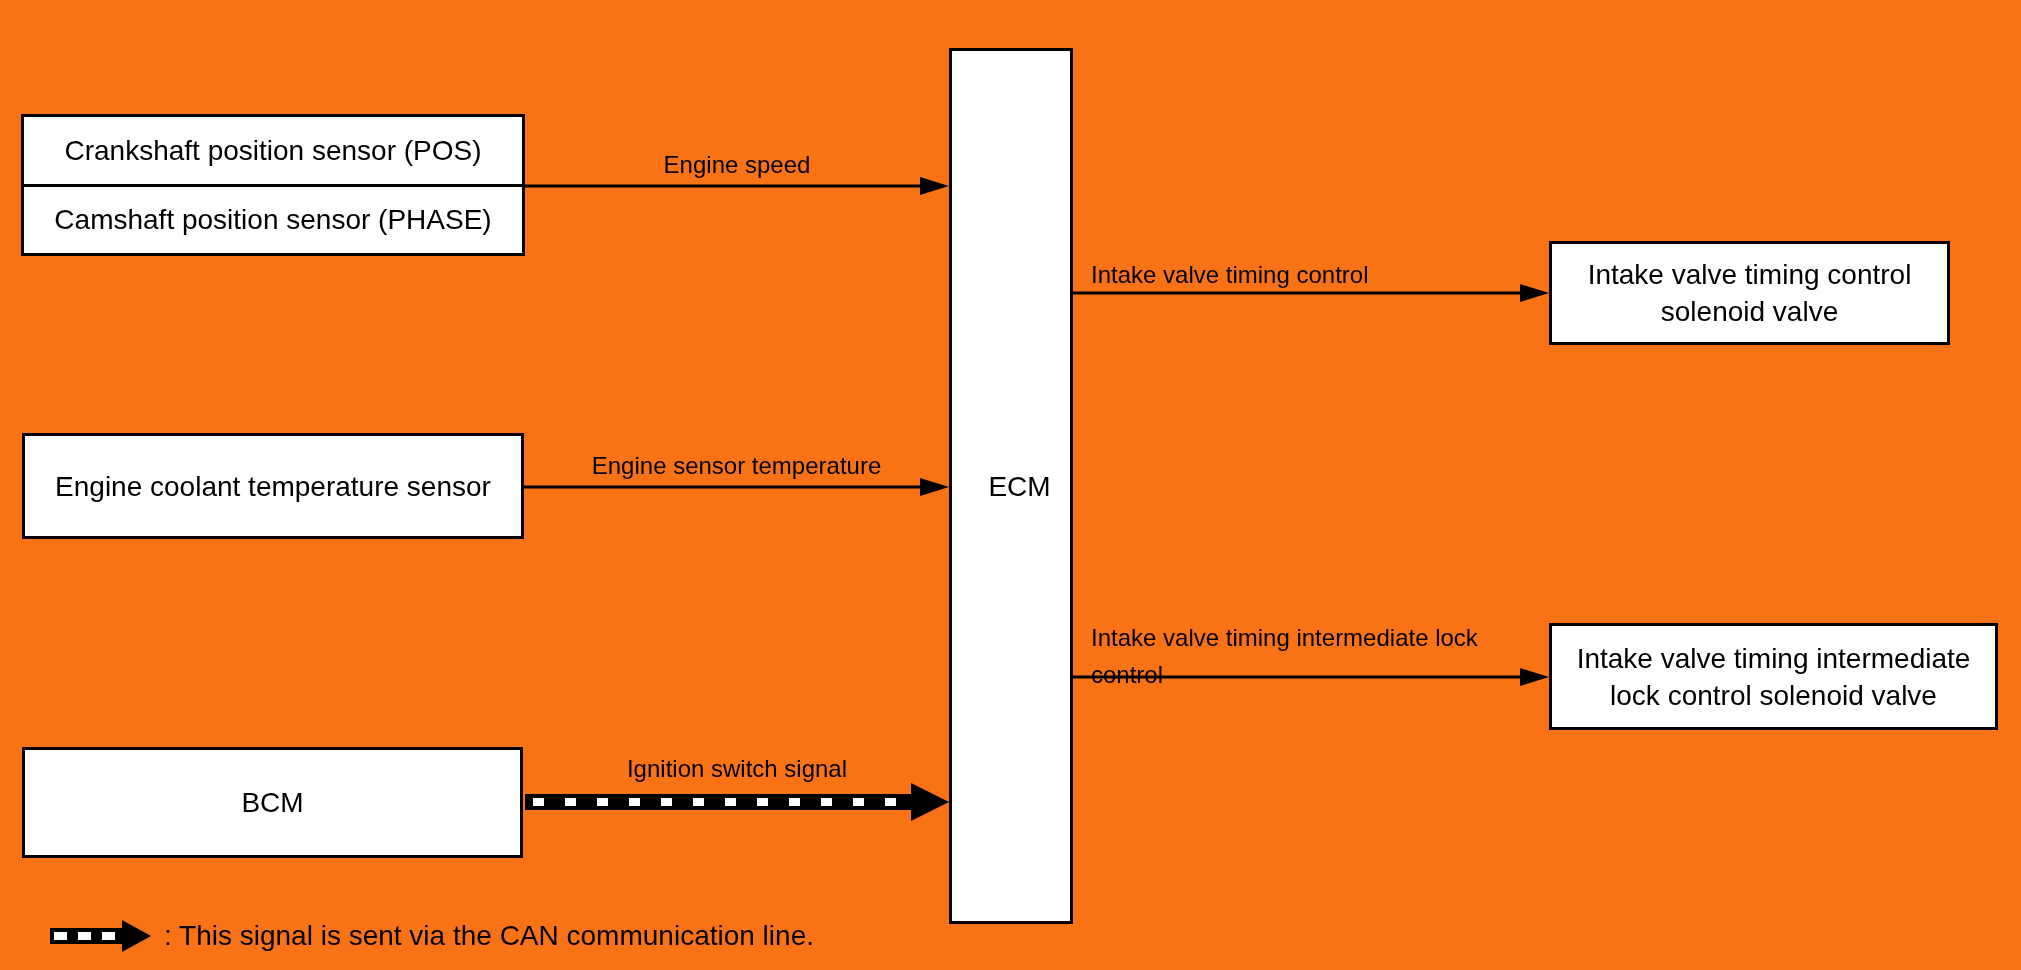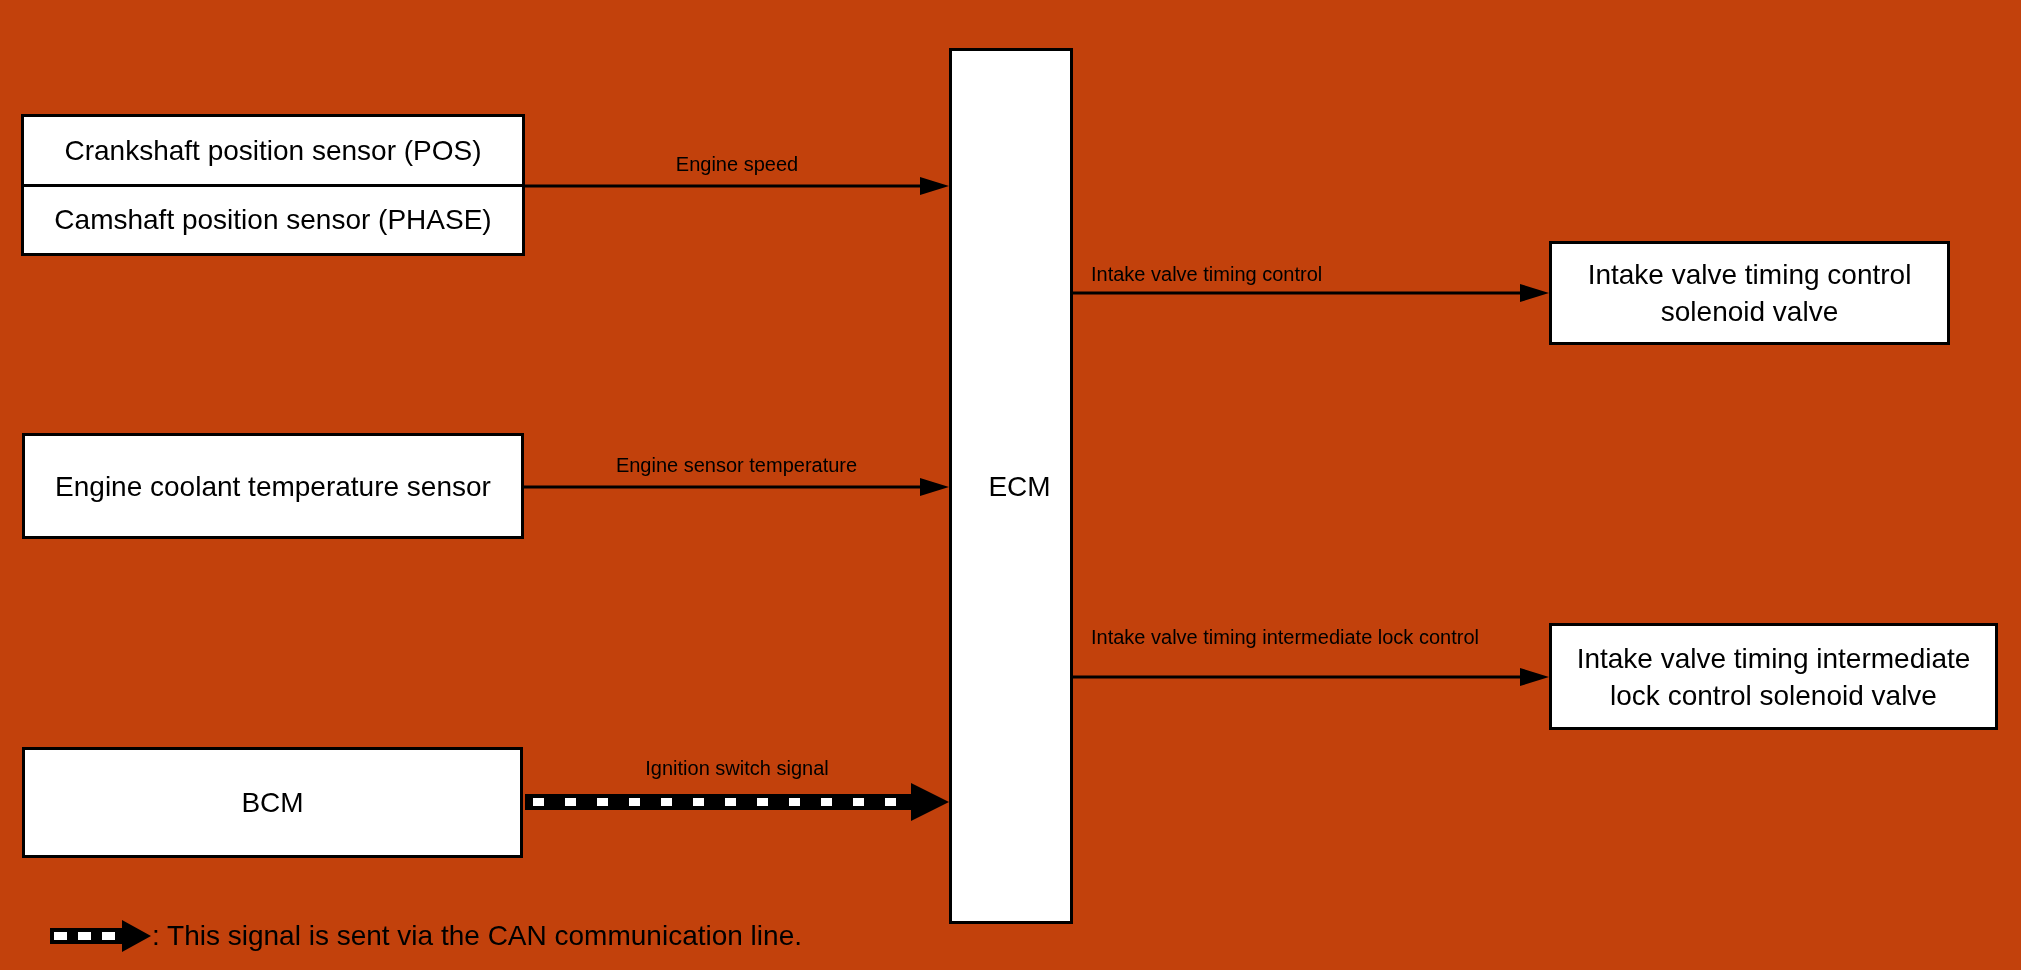--- a/index.html
+++ b/index.html
@@ -4,21 +4,21 @@
 <style>
   html, body {
     margin: 0;
     padding: 0;
     background: #ffffff;
   }
   #canvas {
     position: relative;
     width: 2021px;
     height: 970px;
-    background: #c2410c;
+    background: #f97316;
     font-family: "Liberation Sans", sans-serif;
     color: #000000;
     overflow: hidden;
   }
   .box {
     position: absolute;
     border: 3px solid #000000;
     background: #ffffff;
     box-sizing: border-box;
     display: flex;
@@ -37,21 +37,21 @@
   }
   .box .cell.divided {
     border-bottom: 3px solid #000000;
   }
   .box-stacked {
     flex-direction: column;
     align-items: stretch;
   }
   .signal-label {
     position: absolute;
-    font-size: 20px;
+    font-size: 24px;
     line-height: 37px;
     white-space: nowrap;
   }
   .signal-label.wrap {
     white-space: normal;
     margin-top: 25px;
   }
   .centered {
     text-align: center;
   }
@@ -66,20 +66,21 @@
   #legend-row {
     position: absolute;
     left: 50px;
     top: 916px;
     display: flex;
     align-items: center;
   }
   #legend-text {
     font-size: 28px;
     line-height: 40px;
+    margin-left: 12px;
     white-space: nowrap;
   }
 </style>
 </head>
 <body>
 
 <div id="canvas">
 
   <svg id="connector-svg" viewBox="0 0 2021 970" xmlns="http://www.w3.org/2000/svg">
 

